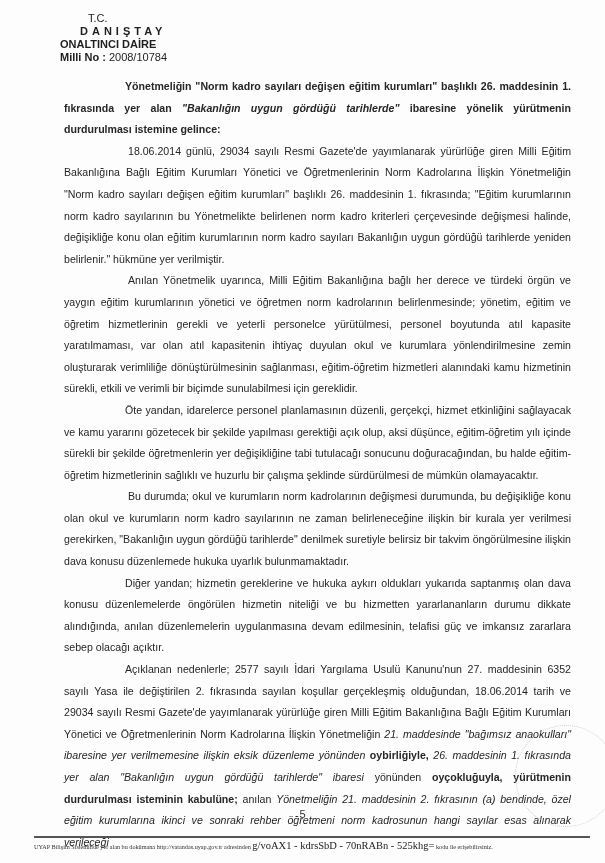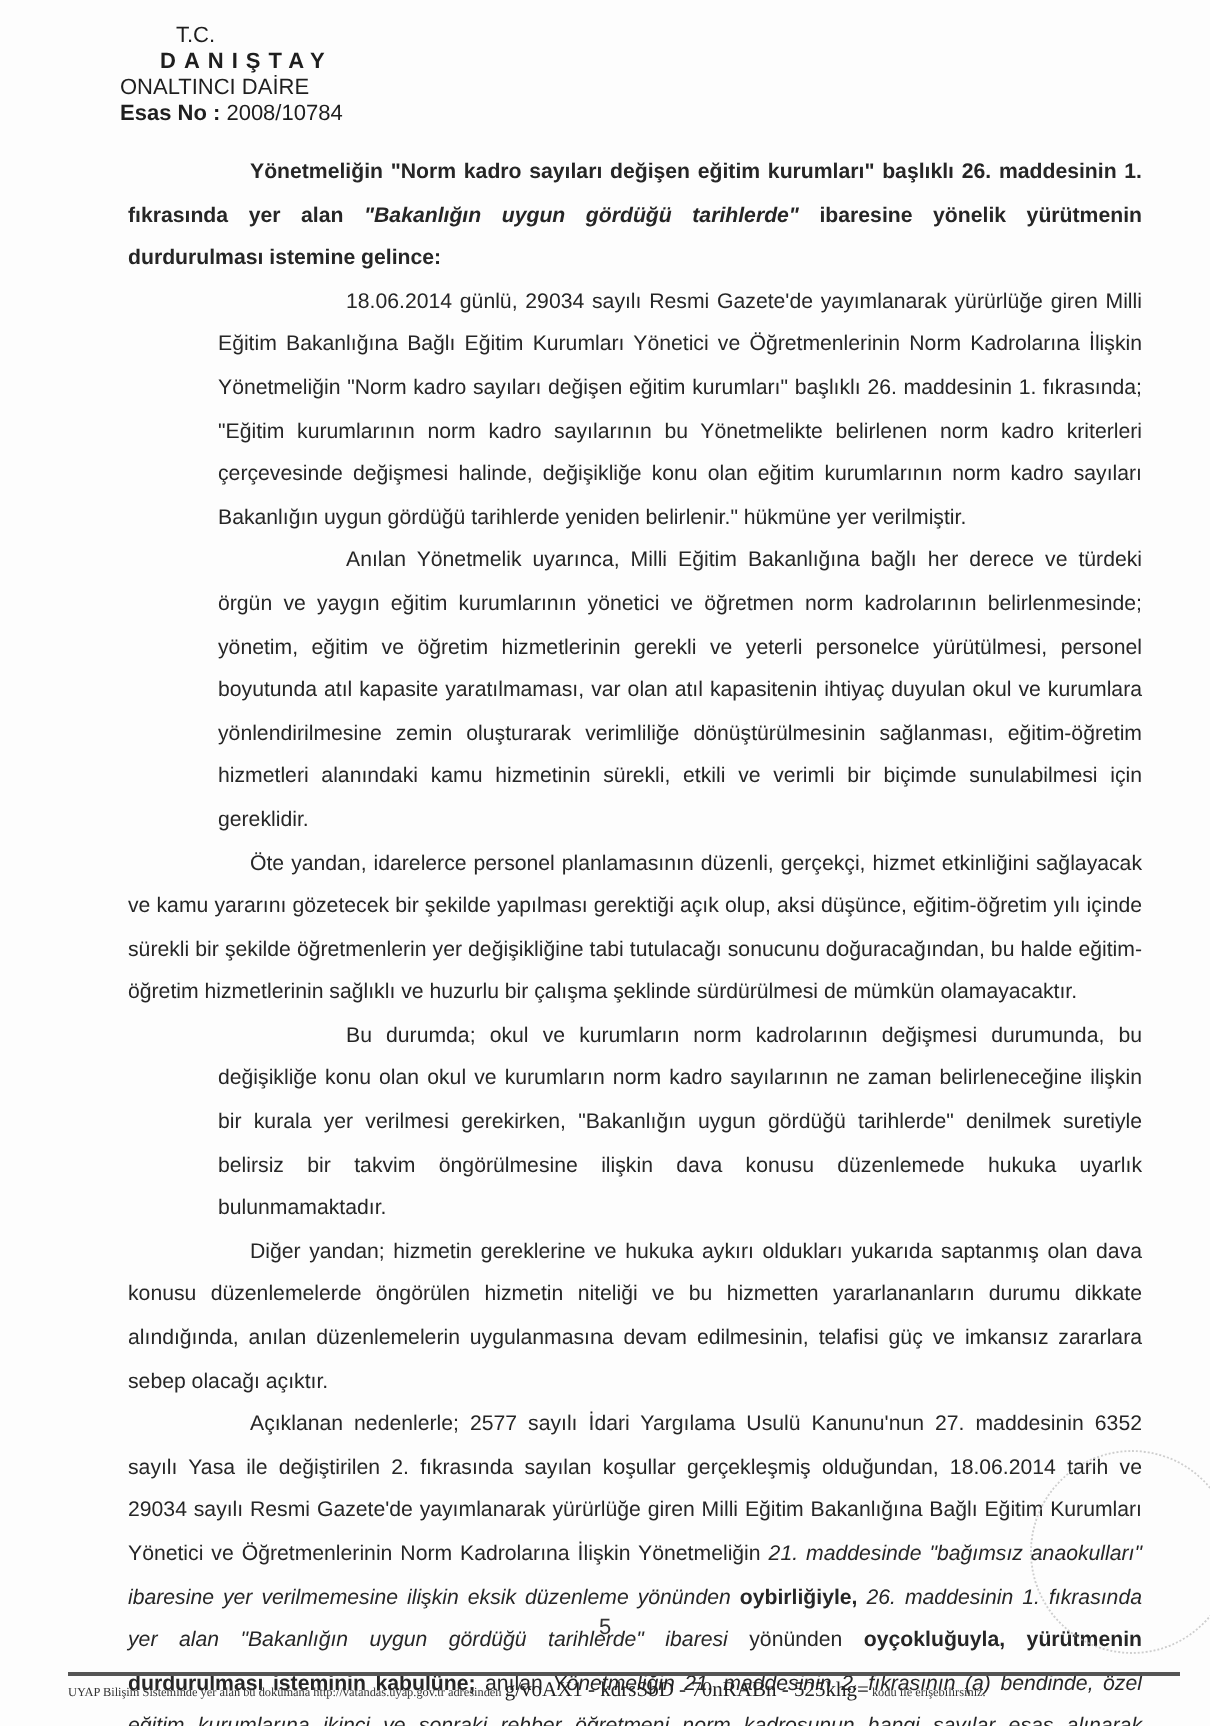--- a/index.html
+++ b/index.html
@@ -3,28 +3,28 @@
 <meta charset="utf-8">
 <style>
   html, body { margin: 0; padding: 0; background: #ffffff; }
   body { width: 605px; height: 863px; position: relative; overflow: hidden;
          font-family: "Liberation Sans", sans-serif; color: #2a2a2a; }
   .page { position: absolute; left: 0; top: 0; width: 605px; height: 863px; background: #fdfdfd; }
 
   .header { position: absolute; left: 60px; top: 12px; font-size: 11px; line-height: 13px; color: #1e1e1e; }
   .header .tc { padding-left: 28px; font-weight: normal; }
   .header .court { letter-spacing: 4px; font-weight: bold; margin-left: 20px; }
-  .header .dept { font-weight: normal; }
+  .header .dept { font-weight: bold; }
   .header .esas { font-weight: bold; }
   .header .esas span.num { font-weight: normal; }
 
   .body { position: absolute; left: 64px; top: 76px; width: 507px; font-size: 10.6px; line-height: 21.6px; color: #262626; }
   .body p { margin: 0; text-align: justify; text-align-last: auto; }
   .body p.ind { text-indent: 61px; }
-  .body p.ind2 { text-indent: 64px; margin-left: 45px; }
+  .body p.ind2 { text-indent: 64px; }
   .b { font-weight: bold; }
   .i { font-style: italic; }
 
   .pagenum { position: absolute; left: 0; width: 605px; top: 808px; text-align: center; font-size: 11px; color: #333; }
   .footer-rule { position: absolute; left: 34px; width: 556px; top: 836px; height: 2px; background: #555; }
   .footer { position: absolute; left: 34px; width: 560px; top: 840px; font-family: "Liberation Serif", serif; font-size: 6.2px; color: #333; white-space: nowrap; }
   .footer .code { font-size: 10.5px; color: #222; }
 
   .stamp { position: absolute; left: 515px; top: 725px; width: 100px; height: 100px; border-radius: 50%;
            border: 1px dotted #bbb; opacity: 0.7; }
@@ -32,21 +32,21 @@
 </head>
 <body>
 
 <div class="page">
 
   <div class="header">
     <div class="tc">T.C.</div>
     <div class="court">DANIŞTAY</div>
     <div class="dept">ONALTINCI DAİRE</div>
     <div class="esas">
-      <span>Esas No :</span>
+      <span>Milli No :</span>
       <span class="num">2008/10784</span>
     </div>
   </div>
 
   <div class="body">
     <p class="ind b">
       <span>Yönetmeliğin "Norm kadro sayıları değişen eğitim kurumları" başlıklı 26. maddesinin 1. fıkrasında yer alan </span><span class="i">"Bakanlığın uygun gördüğü tarihlerde"</span><span> ibaresine yönelik yürütmenin durdurulması istemine gelince:</span>
     </p>
     <p class="ind2">18.06.2014 günlü, 29034 sayılı Resmi Gazete'de yayımlanarak yürürlüğe giren Milli Eğitim Bakanlığına Bağlı Eğitim Kurumları Yönetici ve Öğretmenlerinin Norm Kadrolarına İlişkin Yönetmeliğin "Norm kadro sayıları değişen eğitim kurumları" başlıklı 26. maddesinin 1. fıkrasında; "Eğitim kurumlarının norm kadro sayılarının bu Yönetmelikte belirlenen norm kadro kriterleri çerçevesinde değişmesi halinde, değişikliğe konu olan eğitim kurumlarının norm kadro sayıları Bakanlığın uygun gördüğü tarihlerde yeniden belirlenir." hükmüne yer verilmiştir.</p>
     <p class="ind2">Anılan Yönetmelik uyarınca, Milli Eğitim Bakanlığına bağlı her derece ve türdeki örgün ve yaygın eğitim kurumlarının yönetici ve öğretmen norm kadrolarının belirlenmesinde; yönetim, eğitim ve öğretim hizmetlerinin gerekli ve yeterli personelce yürütülmesi, personel boyutunda atıl kapasite yaratılmaması, var olan atıl kapasitenin ihtiyaç duyulan okul ve kurumlara yönlendirilmesine zemin oluşturarak verimliliğe dönüştürülmesinin sağlanması, eğitim-öğretim hizmetleri alanındaki kamu hizmetinin sürekli, etkili ve verimli bir biçimde sunulabilmesi için gereklidir.</p>

